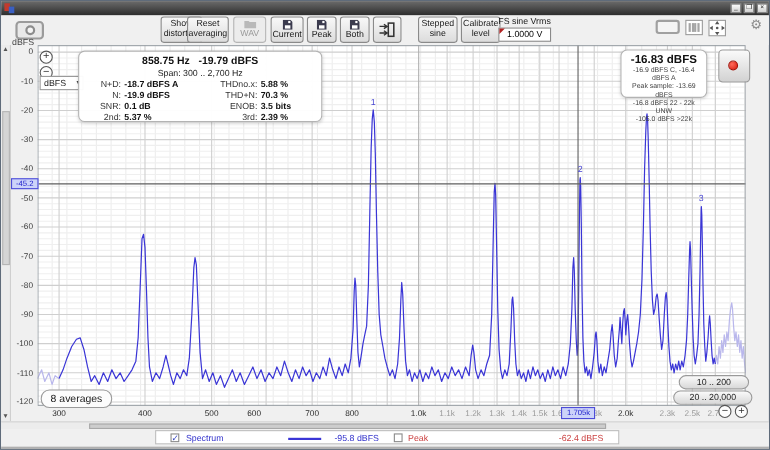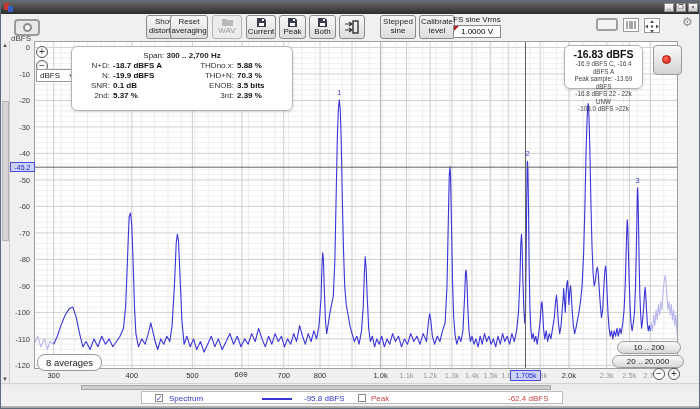--- a/index.html
+++ b/index.html
@@ -56,21 +56,21 @@
   .zoomcirc{position:absolute;width:12px;height:12px;border:1px solid #555;border-radius:50%;
     background:#fdfdfd;color:#333;font-size:10px;line-height:10px;text-align:center;box-sizing:border-box;z-index:4;}
   #combo{position:absolute;left:35px;top:68px;width:40px;height:13px;border:1px solid #9a9a9a;background:#fff;
     font-size:8px;line-height:11px;padding:0 3px;box-sizing:border-box;color:#222;z-index:4;}
   #combo .arr{position:absolute;right:2px;top:0;font-size:7px;color:#444;}
   .infocard{position:absolute;background:rgba(255,255,255,.96);border:1px solid #b3b3b3;border-radius:6px;
     box-shadow:0 1px 3px rgba(0,0,0,.15);z-index:4;box-sizing:border-box;}
   #infobox{left:70px;top:45px;width:222px;height:65px;padding:3px 8px;}
   #infobox .l1{text-align:center;font-size:9.5px;font-weight:bold;color:#111;}
   #infobox .l2{text-align:center;font-size:8px;color:#222;margin-top:1px;}
-  #infobox .l2 b{font-weight:bold;text-align:right;}
+  #infobox .l2 b{font-weight:normal;text-align:right;}
   #infogrid{display:grid;grid-template-columns:30px 72px 46px auto;column-gap:3px;font-size:8px;line-height:10px;margin-top:1px;color:#333;}
   #infogrid .lab{text-align:right;}
   #infogrid .val{font-weight:bold;color:#111;}
   #levelbox{left:563px;top:44px;width:79px;height:44px;padding:2px 3px;text-align:center;}
   #levelbox .t{font-size:10.5px;font-weight:bold;color:#111;}
   #levelbox .s{font-size:6.3px;color:#444;line-height:7.5px;}
   #recbtn{position:absolute;left:652px;top:44px;width:27px;height:28px;border:1px solid #9a9a9a;border-radius:4px;
     background:linear-gradient(#fafafa,#d2d2d2);z-index:4;}
   #recbtn .dot{position:absolute;left:8px;top:9px;width:9px;height:9px;border-radius:50%;
     background:radial-gradient(circle at 35% 35%, #ff6a5a,#d81b0e);border:1px solid #a21007;box-sizing:border-box;}
@@ -343,20 +343,24 @@
       <span class="peaklbl" style="left: 493.467px; top: 108.35px;">2</span>
       <span class="peaklbl" style="left: 603.56px; top: 134.85px;">3</span>
     </div>
 
   <div id="combo">
     <span>dBFS</span>
     <span class="arr">▾</span>
   </div>
 
   <div class="infocard" id="infobox">
+    <div class="l1">
+      <span>858.75 Hz</span>&nbsp;&nbsp;
+      <span>-19.79 dBFS</span>
+    </div>
     <div class="l2">
       <span>Span:</span>
       <b>300 .. 2,700 Hz</b>
     </div>
     <div id="infogrid">
       <span class="lab">N+D:</span>
         <span class="val">-18.7 dBFS A</span>
       <span class="lab">THDno.x:</span>
         <span class="val">5.88 %</span>
       <span class="lab">N:</span>
@@ -390,21 +394,21 @@
 
   <div class="rangebtn" style="left:616px;top:340px;width:64px;height:13px">10 .. 200</div>
   <div class="rangebtn" style="left:611px;top:354px;width:72px;height:13px">20 .. 20,000</div>
   <div class="zoomcirc" style="left:652px;top:367px">−</div>
   <div class="zoomcirc" style="left:667px;top:367px">+</div>
 
   <div id="xaxis">
       <span class="xtick major" style="left: 52.7045px;">300</span>
       <span class="xtick major" style="left: 130.816px;">400</span>
       <span class="xtick major" style="left: 191.405px;">500</span>
-      <span class="xtick major" style="left: 240px; font-family: Liberation Mono, monospace;">600</span>
+      <span class="xtick major" style="left: 230px;">600</span>
       <span class="xtick major" style="left: 282.764px;">700</span>
       <span class="xtick major" style="left: 319.021px;">800</span>
       <span class="xtick major" style="left: 351.002px; margin-top: 20px;">900</span>
       <span class="xtick major" style="left: 379.609px;">1.0k</span>
       <span class="xtick minor" style="left: 405.488px;">1.1k</span>
       <span class="xtick minor" style="left: 429.114px;">1.2k</span>
       <span class="xtick minor" style="left: 450.847px;">1.3k</span>
       <span class="xtick minor" style="left: 470.969px;">1.4k</span>
       <span class="xtick minor" style="left: 489.702px;">1.5k</span>
       <span class="xtick minor" style="left: 507.226px;">1.6k</span>

